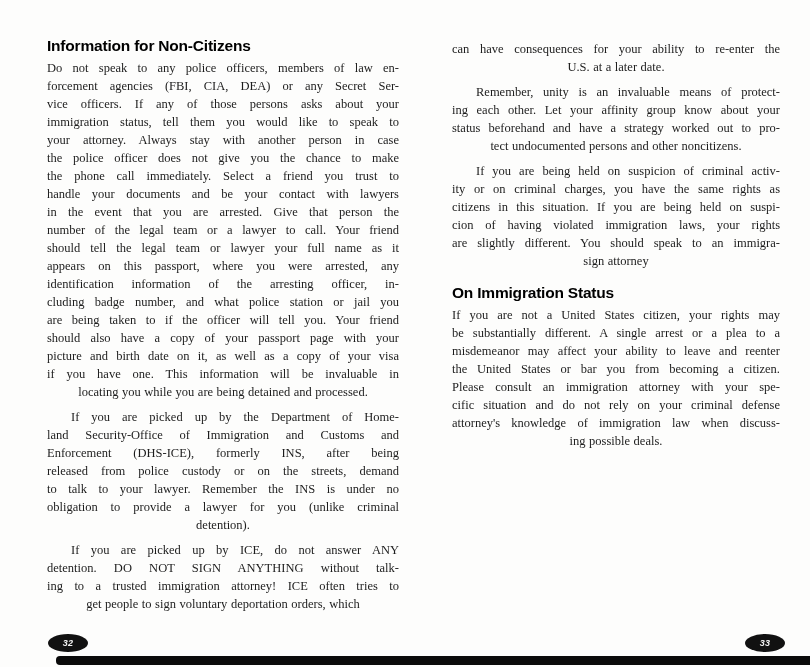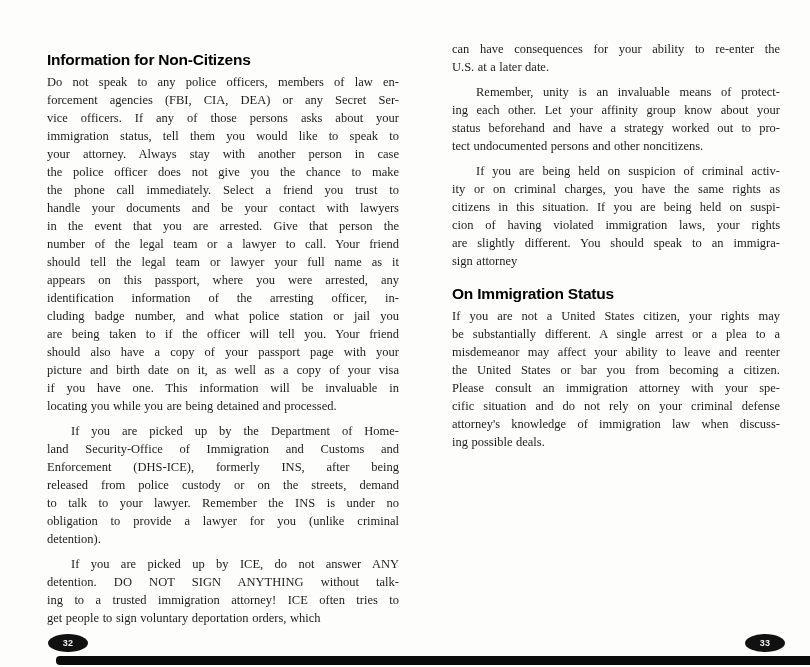--- a/index.html
+++ b/index.html
@@ -14,40 +14,40 @@
   .page-col{position:absolute;top:0;}
   .page-col.left{left:47px;width:352px;top:36px;}
   .page-col.right{left:452px;width:328px;top:40px;}
   .sec + .sec{margin-top:13px;}
   .hd{
     font-family:"Liberation Sans", sans-serif;
     font-weight:700;
     font-size:15.5px;
     line-height:19px;
     color:#000;
-    margin:14px 0 4px 0;
+    margin:0 0 4px 0;
     letter-spacing:-0.2px;
   }
   .para + .para{margin-top:7px;}
   .line{
     font-size:12.5px;
     line-height:18px;
     text-align:justify;
     text-align-last:justify;
     word-spacing:0.4px;
     white-space:normal;
   }
-  .line.last{text-align:left;text-align-last:auto;}
+  .line.last{text-align:center;text-align-last:auto;}
   .line.ind{padding-left:24px;}
   .badge{
     position:absolute;
     width:40px;height:18px;
     border-radius:50%;
     background:#111111;
-    display:flex;align-items:center;justify-content:center;
+    display:flex;align-items:center;justify-content:center;font-style:italic;
   }
   .badge span{
     font-family:"Liberation Sans", sans-serif;
     font-weight:700;
     font-size:9px;
     color:#f2f2f2;
     letter-spacing:0.3px;
   }
   .badge-left{left:48px;top:634px;}
   .badge-right{left:745px;top:634px;align-items:center;}

